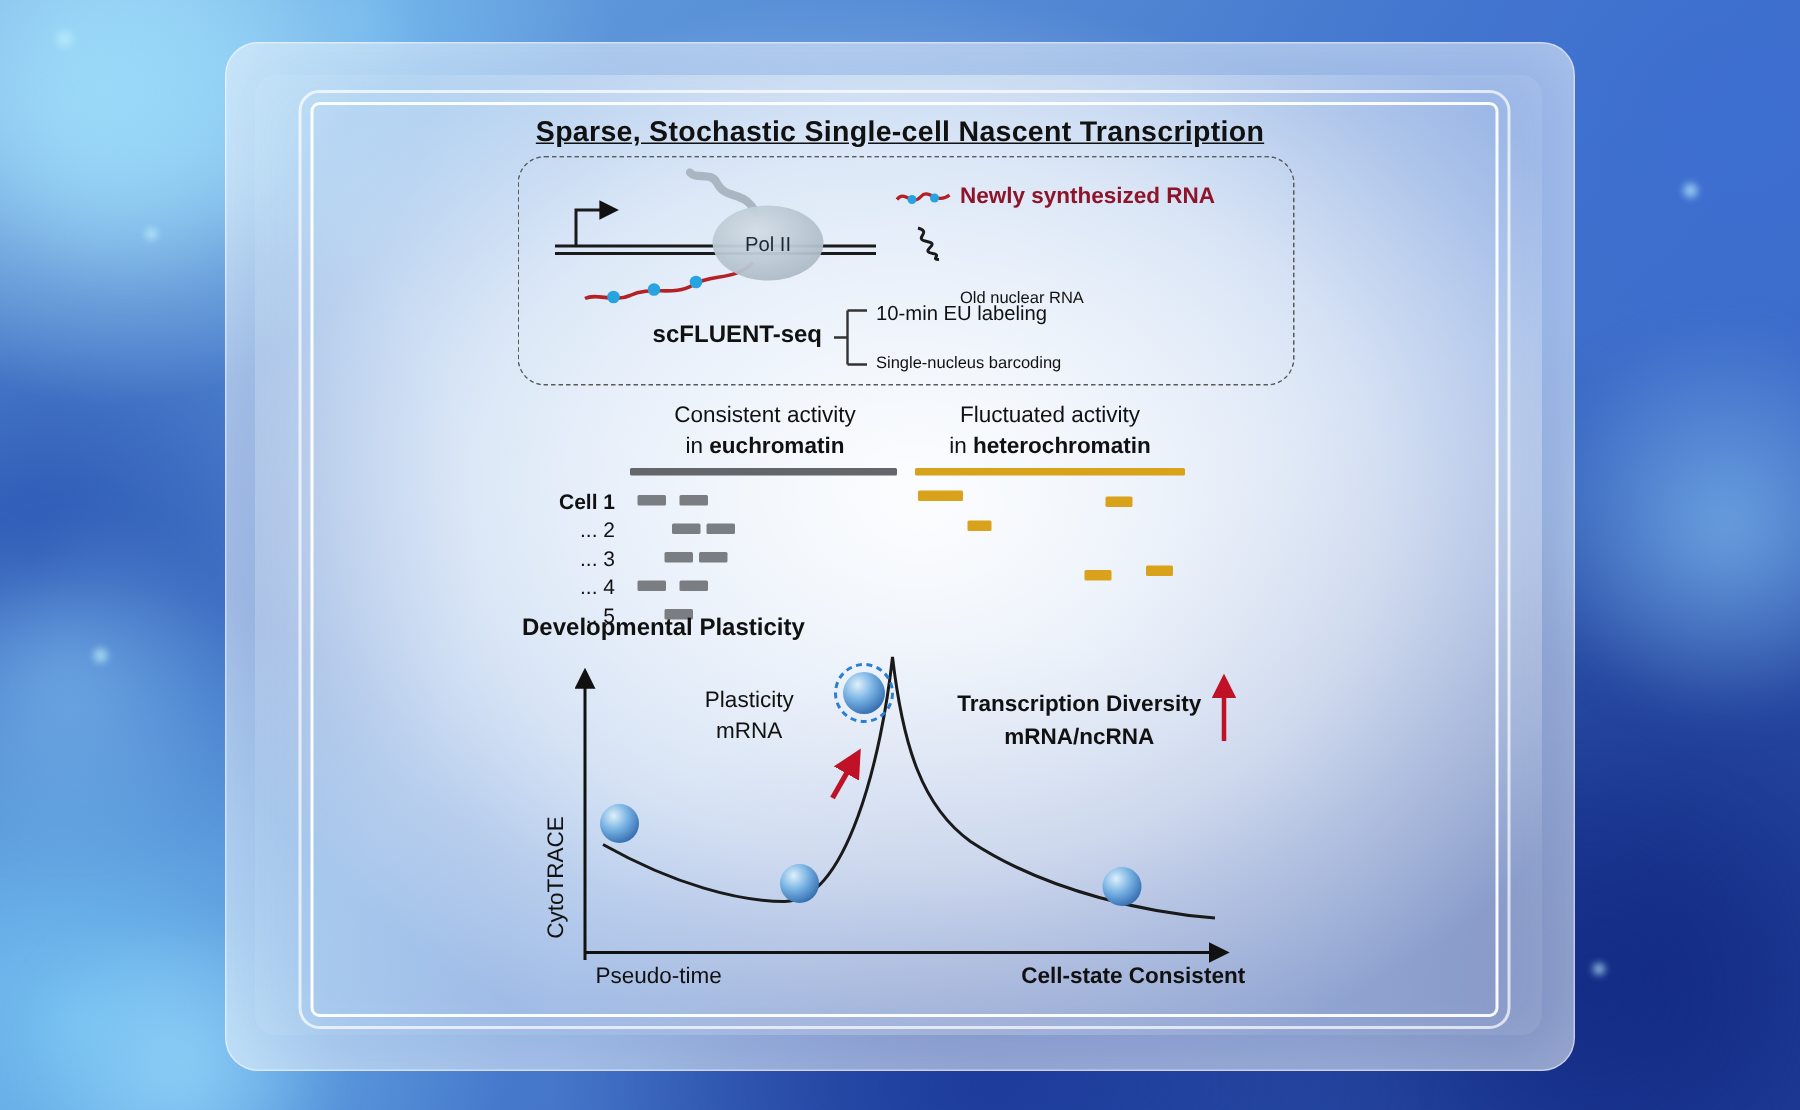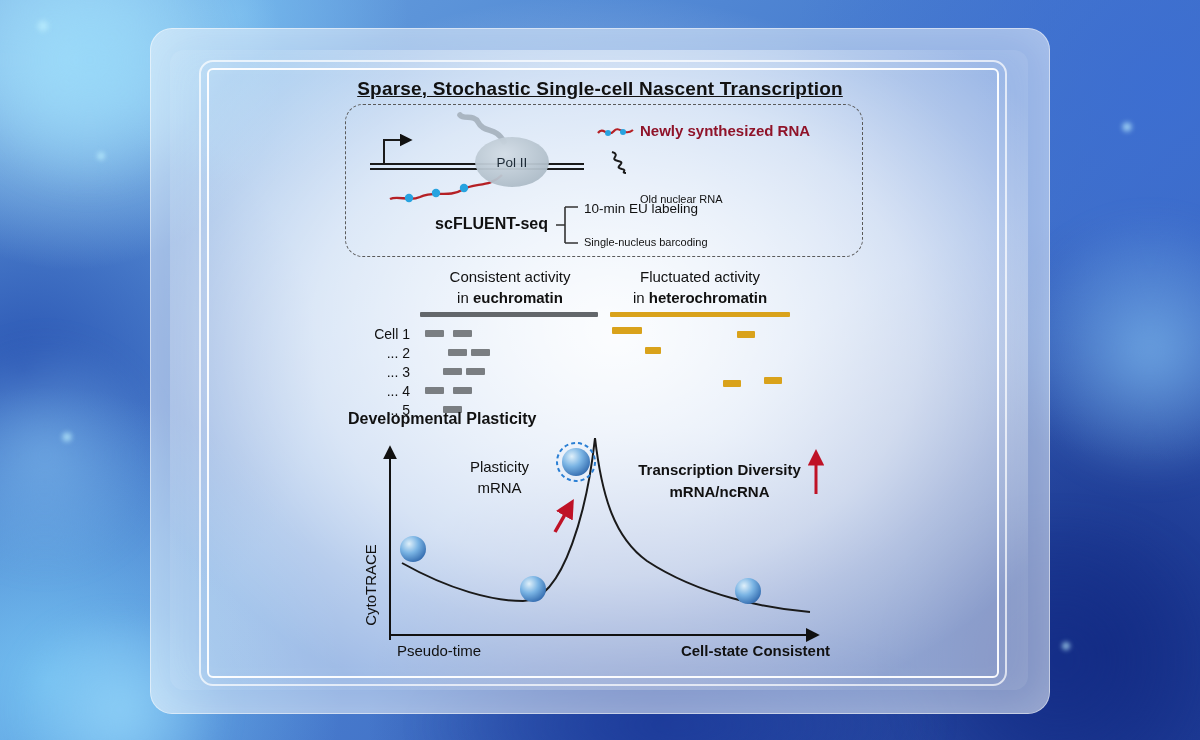--- a/index.html
+++ b/index.html
@@ -145,21 +145,21 @@
   <div class="abs step2">Single-nucleus barcoding</div>
 
   <div class="abs act-h eu-1">Consistent activity</div>
   <div class="abs act-h eu-2"><span>in </span><span class="bold">euchromatin</span></div>
   <div class="abs bar bar-gray"></div>
 
   <div class="abs act-h het-1">Fluctuated activity</div>
   <div class="abs act-h het-2"><span>in </span><span class="bold">heterochromatin</span></div>
   <div class="abs bar bar-gold"></div>
 
-  <div class="abs cell-label" style="top:326px;">Cell 1</div>
+  <div class="abs cell-label" style="top:326px;font-weight:bold;">Cell 1</div>
   <div class="abs cell-label" style="top:345px;">... 2</div>
   <div class="abs cell-label" style="top:364px;">... 3</div>
   <div class="abs cell-label" style="top:383px;">... 4</div>
   <div class="abs cell-label" style="top:402px;">... 5</div>
 
   <div id="dash-layer" class="abs" style="left:0;top:0;width:1200px;height:740px;pointer-events:none;">
       <div class="dash gray" style="left: 425px; top: 330px;"></div>
       <div class="dash gray" style="left: 453px; top: 330px;"></div>
       <div class="dash gray" style="left: 448px; top: 349px;"></div>
       <div class="dash gray" style="left: 471px; top: 349px;"></div>

